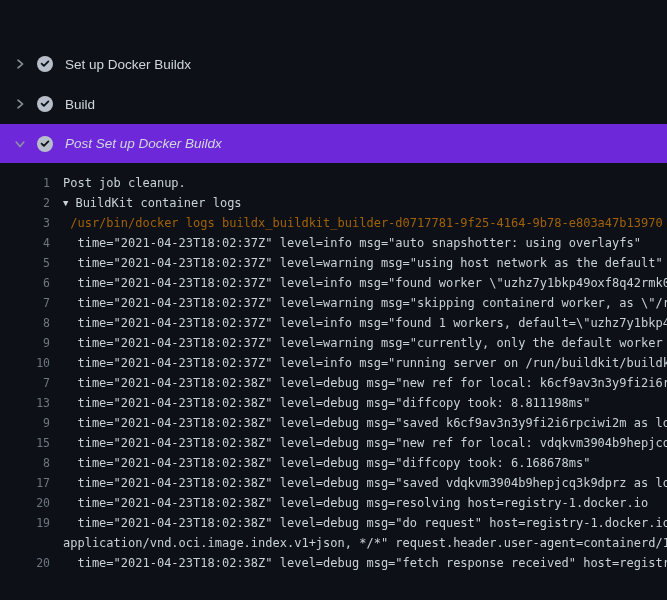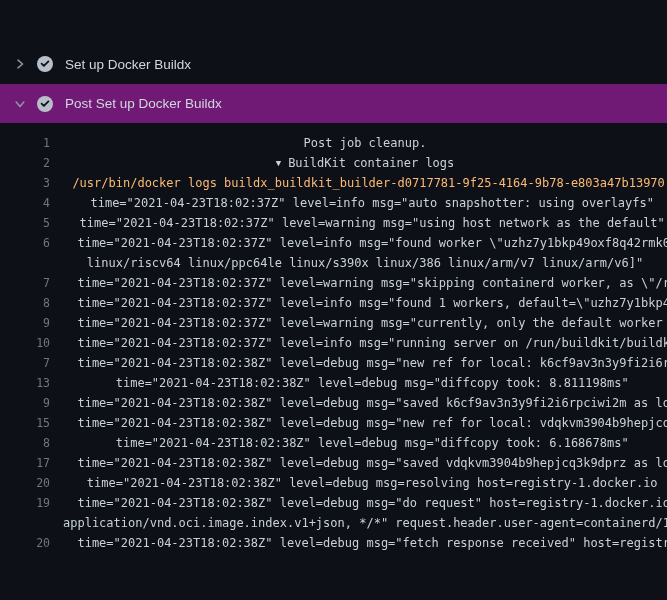--- a/index.html
+++ b/index.html
@@ -11,44 +11,43 @@
   }
   .screen { width: 667px; height: 600px; overflow: hidden; position: relative; margin-top: 44px; }
 
   
   .section-row {
     display: flex; align-items: center;
     height: 40px; padding: 0 12px;
     color: #d0d7de; font-size: 13.5px;
     cursor: pointer; box-sizing: border-box;
   }
-  .section-row.expanded { background: #701a75; height: 39px; }
+  .section-row.expanded { background: #6d28d9; height: 39px; font-style: italic; }
   .chevron { width: 16px; height: 16px; display: flex; align-items: center; justify-content: center; margin-right: 9px; flex: 0 0 16px; }
   .check  { width: 16px; height: 16px; display: flex; align-items: center; justify-content: center; margin-right: 12px; flex: 0 0 16px; }
   .step-label { white-space: nowrap; }
 
   
   .log {
     padding-top: 10px;
     font-family: "DejaVu Sans Mono", "Liberation Mono", monospace;
     font-size: 12px; color: #c9d1d9;
   }
   .log-row { display: flex; height: 20px; line-height: 20px; align-items: baseline; }
   .ln {
     flex: 0 0 50px; width: 50px; text-align: right;
     color: #6e7681; line-height: 20px;
     user-select: none; cursor: pointer; font-size: 11.5px;
   }
   .lt {
     margin-left: 13px; flex: 1 1 auto;
     white-space: pre; overflow: hidden;
     line-height: 20px;
-    text-align: center;
   }
-  .lt.command { color: #fdba74; }
+  .lt.command { color: #a16207; }
   .caret {
     display: inline-block; font-size: 9px; color: #c9d1d9;
     margin-right: 7px; cursor: pointer; transform: translateY(-1px);
   }
 </style>
 </head>
 <body>
 
 <div class="screen">
   <div id="sections">
@@ -58,20 +57,34 @@
             <path d="M4 2.2l4.6 3.8L4 9.8" fill="none" stroke="#8b949e" stroke-width="1.6" stroke-linecap="round" stroke-linejoin="round"></path>
           </svg>
         </span>
         <span class="check">
           <svg width="16" height="16" viewBox="0 0 16 16">
             <circle cx="8" cy="8" r="8" fill="#b7c0ca"></circle>
             <path d="M11.4 5.4L6.9 9.9 4.6 7.6" fill="none" stroke="#0d1117" stroke-width="1.8" stroke-linecap="round" stroke-linejoin="round"></path>
           </svg>
         </span>
         <span class="step-label">Set up Docker Buildx</span>
+      </div>
+      <div class="section-row">
+        <span class="chevron">
+          <svg width="12" height="12" viewBox="0 0 12 12">
+            <path d="M4 2.2l4.6 3.8L4 9.8" fill="none" stroke="#8b949e" stroke-width="1.6" stroke-linecap="round" stroke-linejoin="round"></path>
+          </svg>
+        </span>
+        <span class="check">
+          <svg width="16" height="16" viewBox="0 0 16 16">
+            <circle cx="8" cy="8" r="8" fill="#b7c0ca"></circle>
+            <path d="M11.4 5.4L6.9 9.9 4.6 7.6" fill="none" stroke="#0d1117" stroke-width="1.8" stroke-linecap="round" stroke-linejoin="round"></path>
+          </svg>
+        </span>
+        <span class="step-label">Build</span>
       </div>
       <div class="section-row expanded">
         <span class="chevron">
           <svg width="12" height="12" viewBox="0 0 12 12">
             <path d="M2.2 4l3.8 4.6L9.8 4" fill="none" stroke="#8b949e" stroke-width="1.6" stroke-linecap="round" stroke-linejoin="round"></path>
           </svg>
         </span>
         <span class="check">
           <svg width="16" height="16" viewBox="0 0 16 16">
             <circle cx="8" cy="8" r="8" fill="#b7c0ca"></circle>
@@ -98,24 +111,20 @@
         <span class="ln">4</span>
         <span class="lt ">  time="2021-04-23T18:02:37Z" level=info msg="auto snapshotter: using overlayfs"</span>
       </div>
       <div class="log-row">
         <span class="ln">5</span>
         <span class="lt ">  time="2021-04-23T18:02:37Z" level=warning msg="using host network as the default"</span>
       </div>
       <div class="log-row">
         <span class="ln">6</span>
         <span class="lt ">  time="2021-04-23T18:02:37Z" level=info msg="found worker \"uzhz7y1bkp49oxf8q42rmk0xj</span>
-      </div>
-      <div class="log-row">
-        <span class="ln"></span>
-        <span class="lt ">linux/riscv64 linux/ppc64le linux/s390x linux/386 linux/arm/v7 linux/arm/v6]"</span>
       </div>
       <div class="log-row">
         <span class="ln">7</span>
         <span class="lt ">  time="2021-04-23T18:02:37Z" level=warning msg="skipping containerd worker, as \"/run</span>
       </div>
       <div class="log-row">
         <span class="ln">8</span>
         <span class="lt ">  time="2021-04-23T18:02:37Z" level=info msg="found 1 workers, default=\"uzhz7y1bkp49o</span>
       </div>
       <div class="log-row">

